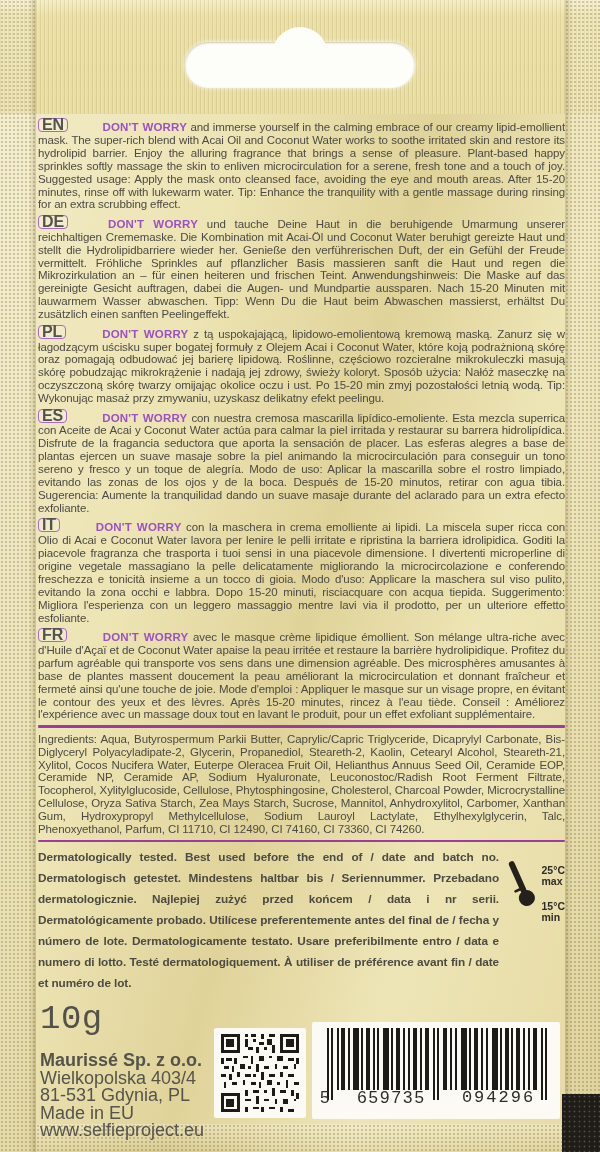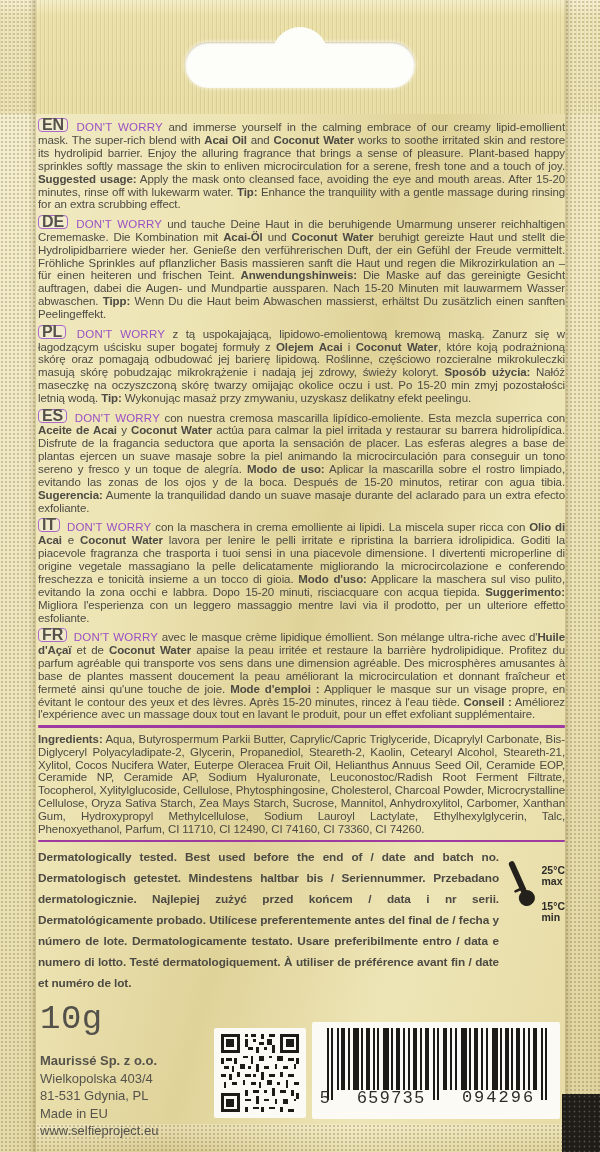--- a/index.html
+++ b/index.html
@@ -38,22 +38,22 @@
     width:56px;height:30px;background:#fdfdfa;border-radius:28px 28px 0 0;}
   .black-patch{position:absolute;right:0;bottom:0;width:38px;height:58px;background:#201d19;
     background-image:radial-gradient(circle, rgba(255,255,255,.22) .8px, rgba(0,0,0,0) 1.1px);
     background-size:5px 5px;}
 
   
   .content{position:absolute;left:38px;right:35px;top:118px;height:882px;overflow:hidden;color:#4c4a43;}
   .para{font-size:11.5px;line-height:12.9px;text-align:justify;margin:0 0 3.5px 0;letter-spacing:-.1px;}
   .tag{display:inline-block;border:1.5px solid #a767cb;border-radius:4px;padding:0 3px;margin-right:3px;
     font-weight:bold;font-size:16px;line-height:12px;color:#55524b;background:rgba(253,250,255,.25);vertical-align:1px;}
-  .hd{color:#9b51c5;font-weight:normal;letter-spacing:.2px;}
-  .b{font-weight:bold;}
+  .hd{color:#9b51c5;font-weight:bold;letter-spacing:.2px;margin-left:28px;}
+  .b{font-weight:normal;}
   .sep{height:2.4px;background:#9d3ba0;margin:4px 0 5px 0;border-radius:1px;}
 
   .derm{display:flex;gap:8px;margin-top:2px;}
   .derm-text{flex:1;font-size:11.8px;line-height:21px;text-align:justify;letter-spacing:-.1px;font-weight:bold;}
   .thermo{width:58px;position:relative;height:72px;flex:0 0 58px;}
   .thermo svg{position:absolute;left:0;top:10px;}
   .tlabel{position:absolute;right:0;font-weight:bold;font-size:10.5px;line-height:10.5px;color:#2e2c28;text-align:left;margin-top:16px;}
   .tmax{top:2px;} .tmin{top:38px;}
 
   .env{display:flex;margin-top:8px;align-items:flex-start;gap:20px;}
@@ -68,21 +68,21 @@
     padding:2px 6px 6px 6px;border-radius:5px;}
   .fr-body{position:absolute;left:0;top:13px;width:112px;height:31px;background:#24211c;border-radius:9px;overflow:hidden;}
   .fr-white{position:absolute;left:3px;top:3px;width:62px;height:42px;background:#f7f6f2;border-radius:7px 0 0 7px;
     clip-path:polygon(0 0,78% 0,100% 50%,78% 100%,0 100%);display:flex;align-items:center;}
   .fr-white svg{margin-left:10px;}
   .fr-bin{position:absolute;right:4px;top:3px;width:44px;height:42px;display:flex;align-items:center;justify-content:center;}
 
   
   .bottom{position:absolute;left:36px;top:1000px;width:529px;height:152px;color:#55534c;}
   .weight{position:absolute;left:4px;top:0;font-size:34px;letter-spacing:.5px;color:#53514a;font-family:Liberation Mono, monospace;}
-  .mfr{position:absolute;left:4px;top:52px;font-size:13px;line-height:17.6px;}
+  .mfr{position:absolute;left:4px;top:52px;font-size:18px;line-height:17.6px;}
   .mfr .name{font-weight:bold;}
   .qr-box{position:absolute;left:178px;top:28px;width:92px;height:90px;background:#fbfaf5;border-radius:2px;
     display:flex;align-items:center;justify-content:center;}
   .barcode-box{position:absolute;left:276px;top:22px;width:248px;height:97px;background:#fbfaf5;border-radius:2px;padding:6px 8px 2px 8px;box-sizing:border-box;}
   .bars{display:block;margin:0 auto;}
   .bc-digits{display:flex;font-size:17px;color:#2e2c28;letter-spacing:2px;margin-top:-14px;
     font-family:"Liberation Sans",sans-serif;}
   .bc-digits .d-first{width:18px;}
   .bc-digits .d-left{flex:1;text-align:center;}
   .bc-digits .d-right{flex:1;text-align:center;font-family:Liberation Mono, monospace;}

